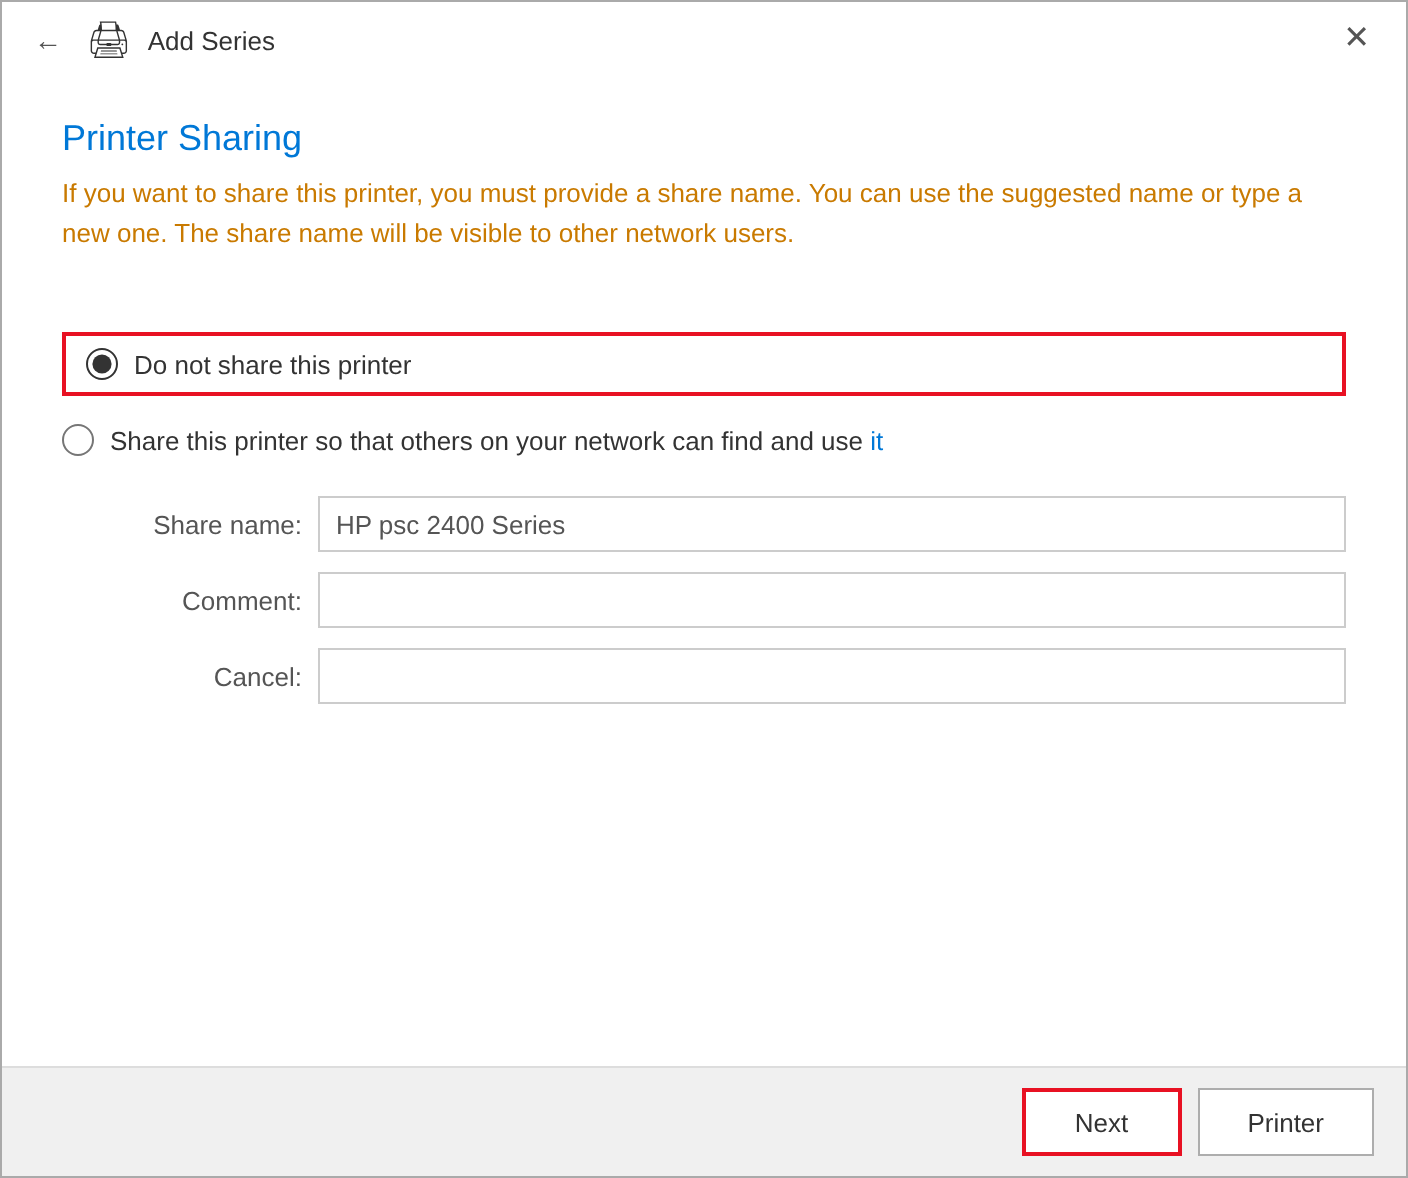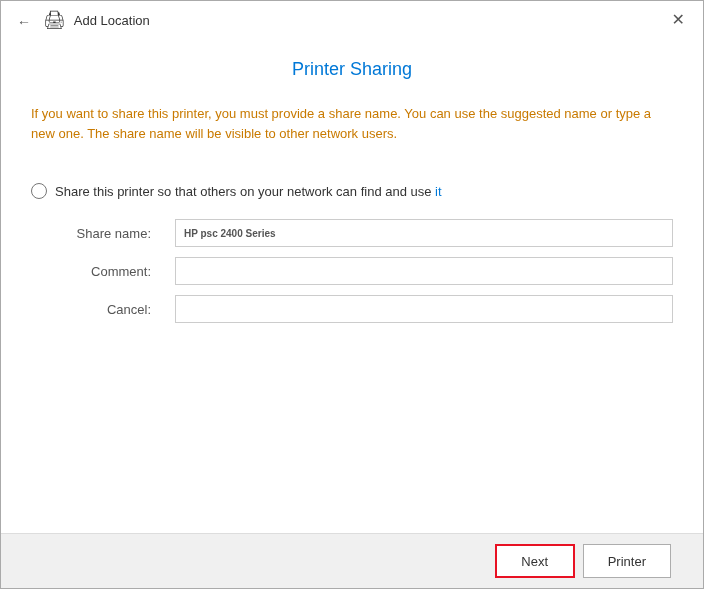--- a/index.html
+++ b/index.html
@@ -60,22 +60,21 @@
     }
     .content {
       flex: 1;
       padding: 20px 30px 16px 30px;
       overflow-y: auto;
     }
     .section-title {
       font-size: 18px;
       color: #0078d7;
       font-weight: 400;
-      margin-bottom: 24px;
-      text-align: center;
+      margin-bottom: 7px;
     }
     .info-text {
       color: #c97a00;
       font-size: 13px;
       line-height: 1.5;
       margin-bottom: 40px;
     }
     .radio-group {
       display: flex;
       flex-direction: column;
@@ -102,43 +101,42 @@
       accent-color: #333;
       cursor: pointer;
     }
     .share-option-link {
       color: #0078d7;
     }
     .fields-section {
       margin-left: 20px;
       display: grid;
       grid-template-columns: 100px 1fr;
-      gap: 10px 24px;
+      gap: 10px 8px;
       align-items: center;
     }
     .field-label {
       color: #555;
       font-size: 13px;
       text-align: right;
     }
     .field-input {
       border: 1px solid #ccc;
       padding: 4px 8px;
-      font-size: 10px;
+      font-size: 13px;
       color: #555;
       background: #fff;
       height: 28px;
       width: 100%;
       outline: none;
-      font-weight: bold;
     }
     .footer {
       background: #f0f0f0;
       border-top: 1px solid #ddd;
-      padding: 10px 32px;
+      padding: 10px 16px;
       display: flex;
       justify-content: flex-end;
       gap: 8px;
       min-height: 52px;
       align-items: flex-start;
     }
     .btn {
       padding: 6px 24px;
       font-size: 13px;
       cursor: pointer;
@@ -155,31 +153,35 @@
   </style>
 </head>
 <body>
 
 <div class="window">
 
   <div class="title-bar">
     <div class="title-bar-left">
       <span class="back-arrow">←</span>
       <span class="printer-icon">🖨</span>
-      <span class="title-text">Add Location</span>
+      <span class="title-text">Add Series</span>
     </div>
     <span class="close-btn">✕</span>
   </div>
 
   <div class="content">
     <div class="section-title">Printer Sharing</div>
     <div class="info-text">If you want to share this printer, you must provide a share name. You can use the suggested name or type a new one. The share name will be visible to other network users.</div>
 
     <div class="radio-group">
 
+      <label class="radio-option selected-box">
+        <input type="radio" name="sharing" id="no-share" checked="" style="">
+        <span>Do not share this printer</span>
+      </label>
 
       <label class="radio-option">
         <input type="radio" name="sharing" id="share" style="">
         <span>
           <span>Share this printer so that others on your network can find and use </span><span class="share-option-link">it</span>
         </span>
       </label>
     </div>
 
     <div class="fields-section">

